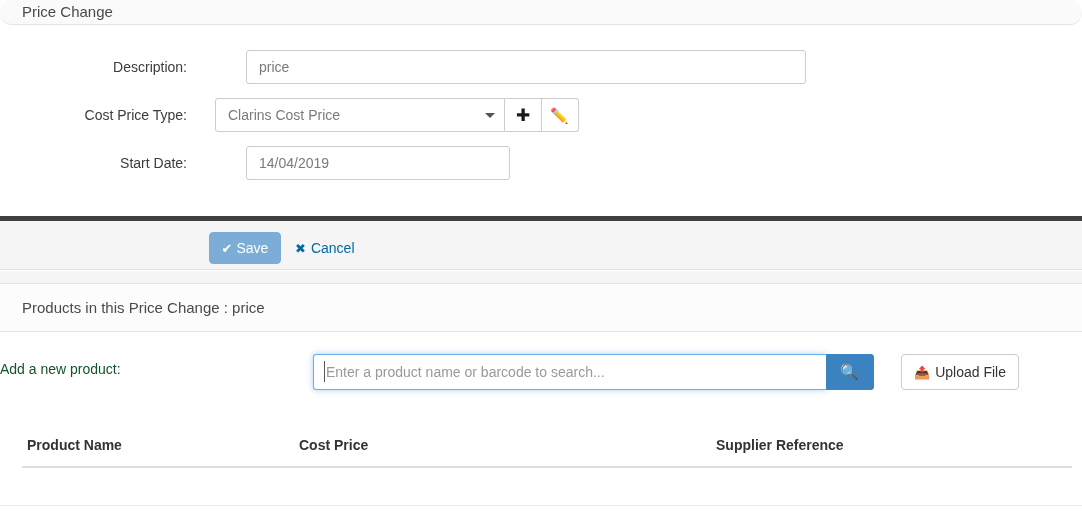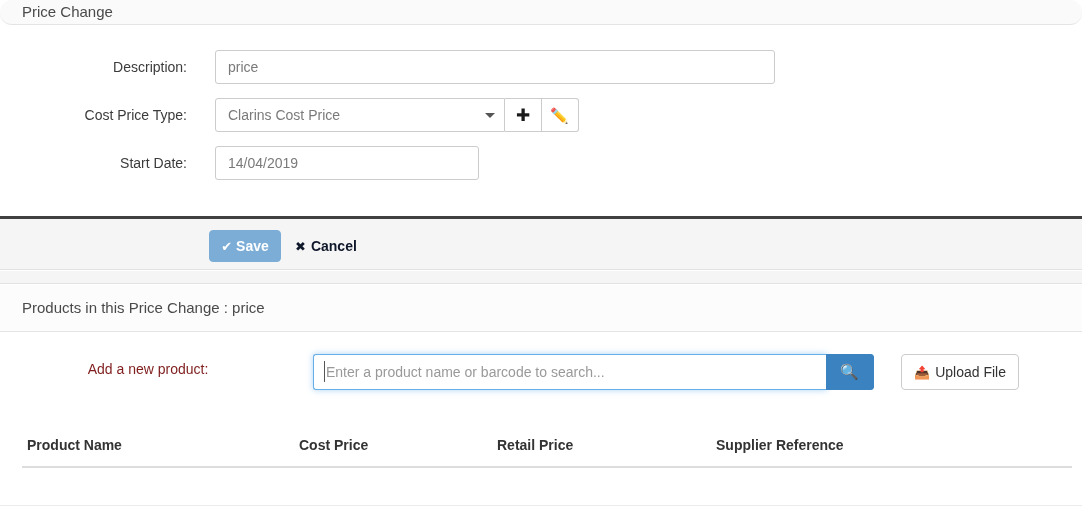--- a/index.html
+++ b/index.html
@@ -54,20 +54,21 @@
     background: #ffffff;
     border: 1px solid #cccccc;
     border-radius: 3px;
     font-size: 14px;
     color: #7a7a7a;
     padding: 0 12px;
     line-height: 32px;
     height: 34px;
     white-space: nowrap;
     overflow: hidden;
+    margin-left: 31px;
   }
 
   
   .select-box {
     position: absolute;
     left: 215px; top: 0;
     width: 290px; height: 34px;
     background: #fff;
     border: 1px solid #cccccc;
     border-radius: 3px 0 0 3px;
@@ -102,23 +103,22 @@
 
   .glyph { font-family: "DejaVu Sans", sans-serif; font-size: 15px; display: inline-block; }
   .glyph.plus  { color: #1a1a1a; font-weight: bold; font-size: 17px; }
 
   
   .form-footer {
     position: absolute;
     left: 0; top: 216px;
     width: 1082px; height: 54px;
     background: #f5f5f5;
-    border-top: 3px solid #404040;
+    border-top: 5px solid #404040;
     border-bottom: 1px solid #e2e2e2;
-    font-weight: bold;
   }
   .btn-save {
     position: absolute;
     left: 209px; top: 11px;
     width: 72px; height: 32px;
     background: #7badd6;
     border: 1px solid #7badd6;
     border-radius: 4px;
     color: #ffffff;
     font-size: 14px;
@@ -126,21 +126,21 @@
     text-align: center;
     white-space: nowrap;
   }
   .btn-save .tick { font-family: "DejaVu Sans", sans-serif; font-size: 13px; margin-right: 4px; }
   .btn-cancel {
     position: absolute;
     left: 295px; top: 11px;
     height: 32px;
     line-height: 32px;
     font-size: 14px;
-    color: #0f172a;
+    color: #0369a1;
     white-space: nowrap;
   }
   .btn-cancel .xmark { font-family: "DejaVu Sans", sans-serif; font-size: 13px; margin-right: 5px; }
 
   
   .strip {
     position: absolute;
     left: 0; top: 271px;
     width: 1082px; height: 13px;
     background: #f5f5f5;
@@ -163,23 +163,23 @@
     color: #4a4a4a;
     white-space: nowrap;
   }
 
   
   .search-row { position: absolute; left: 0; top: 332px; width: 1082px; height: 80px; background: #fff; }
   .search-label {
     position: absolute;
     left: 0; top: 22px;
     width: 296px;
-    text-align: center;
-    font-size: 14px;
-    color: #7f1d1d;
+    text-align: left;
+    font-size: 14px;
+    color: #14532d;
     line-height: 30px;
     white-space: nowrap;
   }
   .search-wrap {
     position: absolute;
     left: 313px; top: 22px;
     width: 627px; height: 36px;
   }
   .search-input {
     position: absolute;
@@ -320,20 +320,19 @@
     </div>
     <div class="upload-btn">
       <span class="upicon">📤</span><span>Upload File</span>
     </div>
   </div>
 
   <div class="table">
     <div class="thead">
       <div class="th c0">Product Name</div>
       <div class="th c1">Cost Price</div>
-      <div class="th c2">Retail Price</div>
       <div class="th c3">Supplier Reference</div>
     </div>
   </div>
 
   <div class="bottom-rule"></div>
 
 </div>
 
 </body></html>

